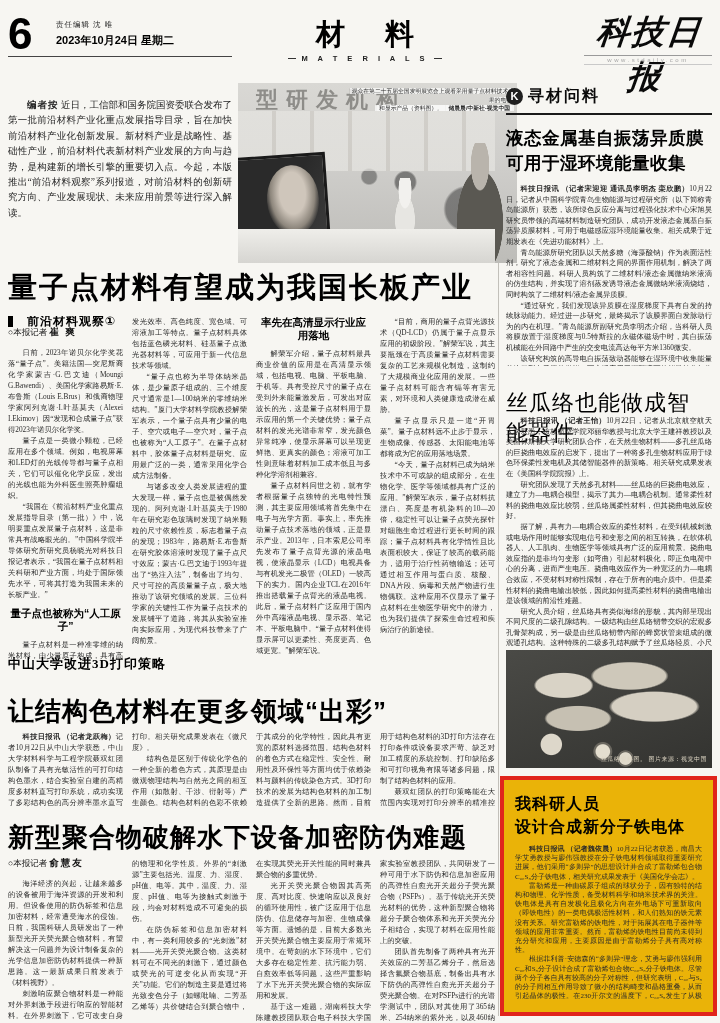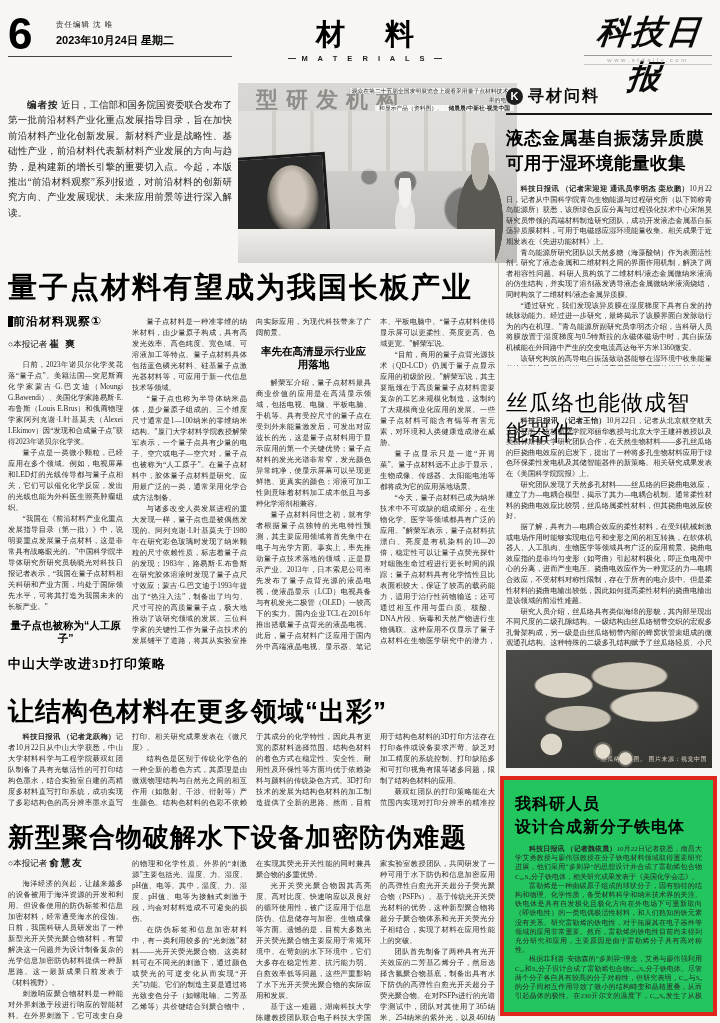--- a/index.html
+++ b/index.html
@@ -68,21 +68,21 @@
   .qd-headline { left:8px; top:268px; width:487px; font-size:29px; font-weight:900; letter-spacing:2px; color:#000; white-space:nowrap; }
 
   
   .colwrap { column-gap:9px; column-fill:auto; overflow:hidden; font-size:7.3px; line-height:11px; text-align:justify; color:#2a2a2a; }
   .cols4 { column-count:4; }
   .para { text-indent:2em; }
   .subhead { font-family:"Liberation Sans","DejaVu Sans",sans-serif; font-size:10.5px; font-weight:bold; color:#000;
     text-align:center; margin:7px 0 6px; break-inside:avoid; line-height:1.25; }
   .qd-body { left:8px; top:316px; width:487px; height:346px; }
   .col-label { font-family:"Liberation Sans","DejaVu Sans",sans-serif; font-size:12px; font-weight:bold; color:#000;
-    border-left:5px solid #000; padding-left:0; margin-bottom:12px; letter-spacing:1px; }
+    border-left:5px solid #000; padding-left:14px; letter-spacing:1px; }
   .byline { font-size:8.5px; margin-bottom:9px; text-indent:0; color:#111; }
   .byline b { font-size:9.5px; letter-spacing:2px; }
 
   .sz-kicker { left:8px; top:655px; font-size:13px; font-weight:bold; color:#000; letter-spacing:1px; font-family:"Liberation Serif",serif; }
   .sz-headline { left:8px; top:694px; font-size:26px; font-weight:900; letter-spacing:1px; color:#000; white-space:nowrap; }
   .sz-body { left:8px; top:731px; width:487px; height:78px; }
 
   .poly-headline { left:8px; top:820px; font-size:26px; font-weight:900; letter-spacing:1px; color:#000; white-space:nowrap; }
   .poly-body { left:8px; top:858px; width:487px; height:165px; }
 
@@ -106,21 +106,21 @@
       radial-gradient(ellipse 46px 20px at 28% 30%, #d9d3c6 0 60%, transparent 65%),
       radial-gradient(ellipse 60px 22px at 60% 22%, #cec8ba 0 60%, transparent 65%),
       radial-gradient(ellipse 70px 24px at 72% 48%, #d5cfc2 0 60%, transparent 65%),
       radial-gradient(ellipse 52px 20px at 35% 58%, #c6c0b2 0 60%, transparent 65%),
       radial-gradient(circle 17px at 22% 80%, #ddd7ca 0 60%, transparent 66%),
       radial-gradient(circle 15px at 47% 86%, #e4decf 0 45%, #6a675f 52% 60%, transparent 66%),
       radial-gradient(circle 13px at 58% 92%, #e0dacb 0 45%, #6a675f 52% 60%, transparent 66%),
       linear-gradient(160deg,#4a4a46,#333330); }
   .photo-loofah .cap { position:absolute; right:5px; bottom:4px; font-size:6px; color:#ded6c4; letter-spacing:.5px; }
 
-  .ferro-box { left:500px; top:776px; width:217px; height:240px; border:4px solid #e0251c; background:#22c55e; padding:12px 11px 8px; overflow:hidden; }
+  .ferro-box { left:500px; top:776px; width:217px; height:240px; border:4px solid #e0251c; background:#eab308; padding:12px 11px 8px; overflow:hidden; }
   .ferro-h2 { font-family:"Liberation Sans",sans-serif; font-size:16px; font-weight:900; line-height:23px; color:#000; letter-spacing:1px; margin-bottom:7px; }
   .ferro-body { font-size:7px; line-height:9.2px; text-align:justify; color:#2a2a2a; height:155px; overflow:hidden; }
   .ferro-body .para { text-indent:2em; }
 </style>
 </head>
 <body>
 
 <div class="abs pagenum sans">6</div>
 <div class="abs ed-info sans">责任编辑  沈 唯</div>
 <div class="abs ed-date sans">2023年10月24日 星期二</div>

